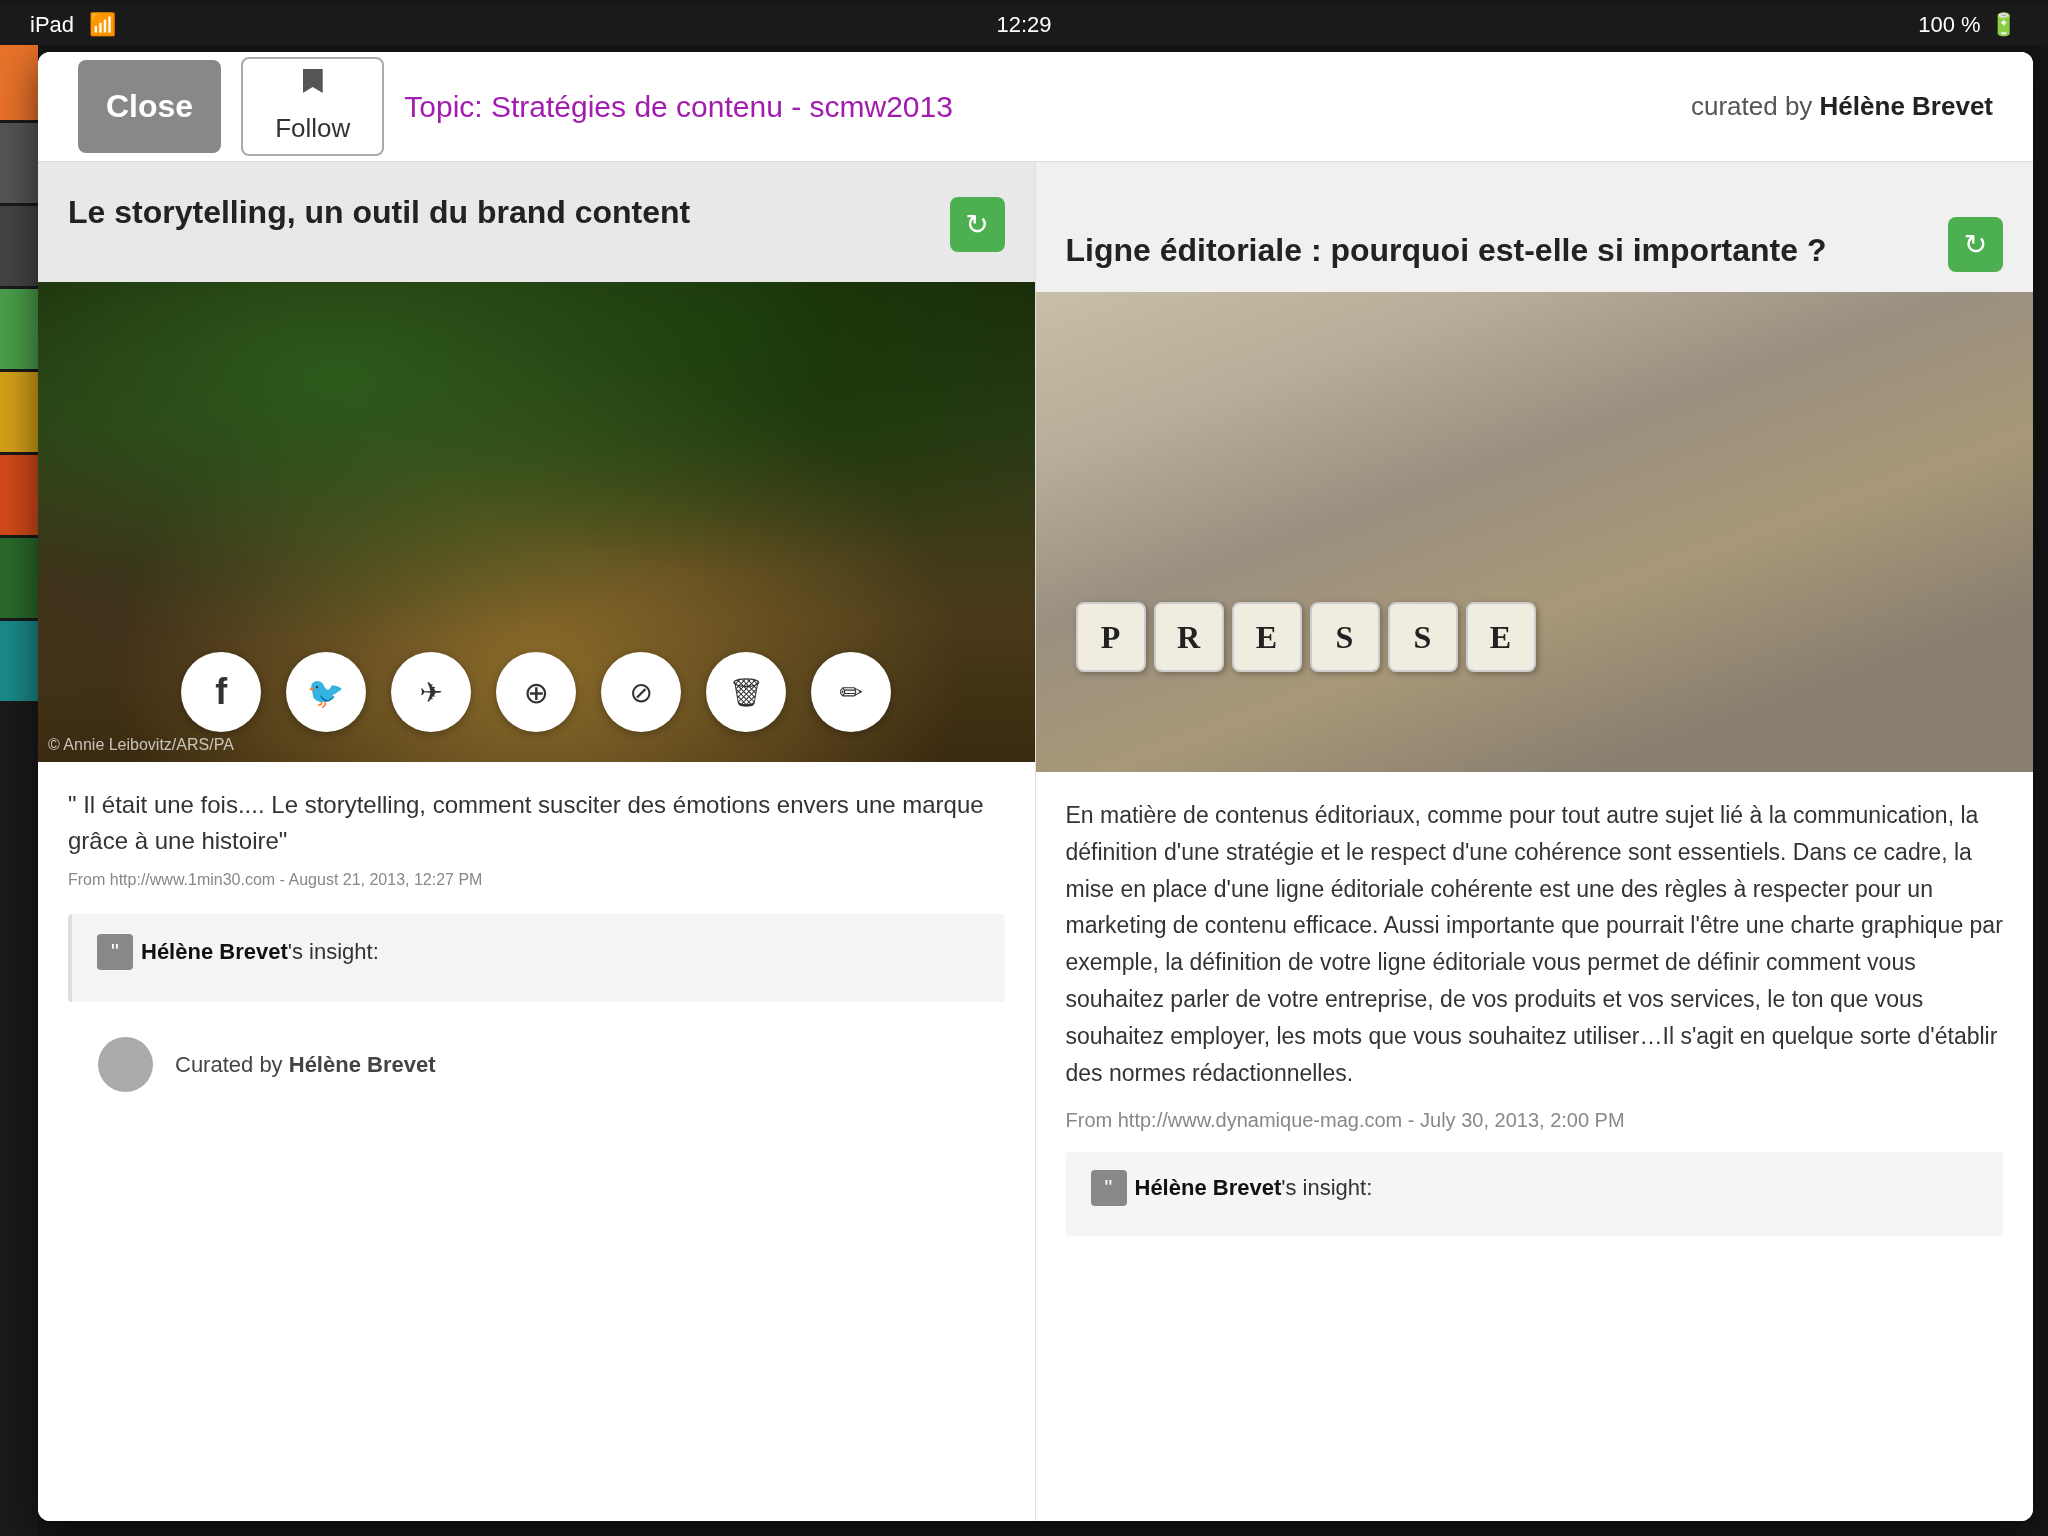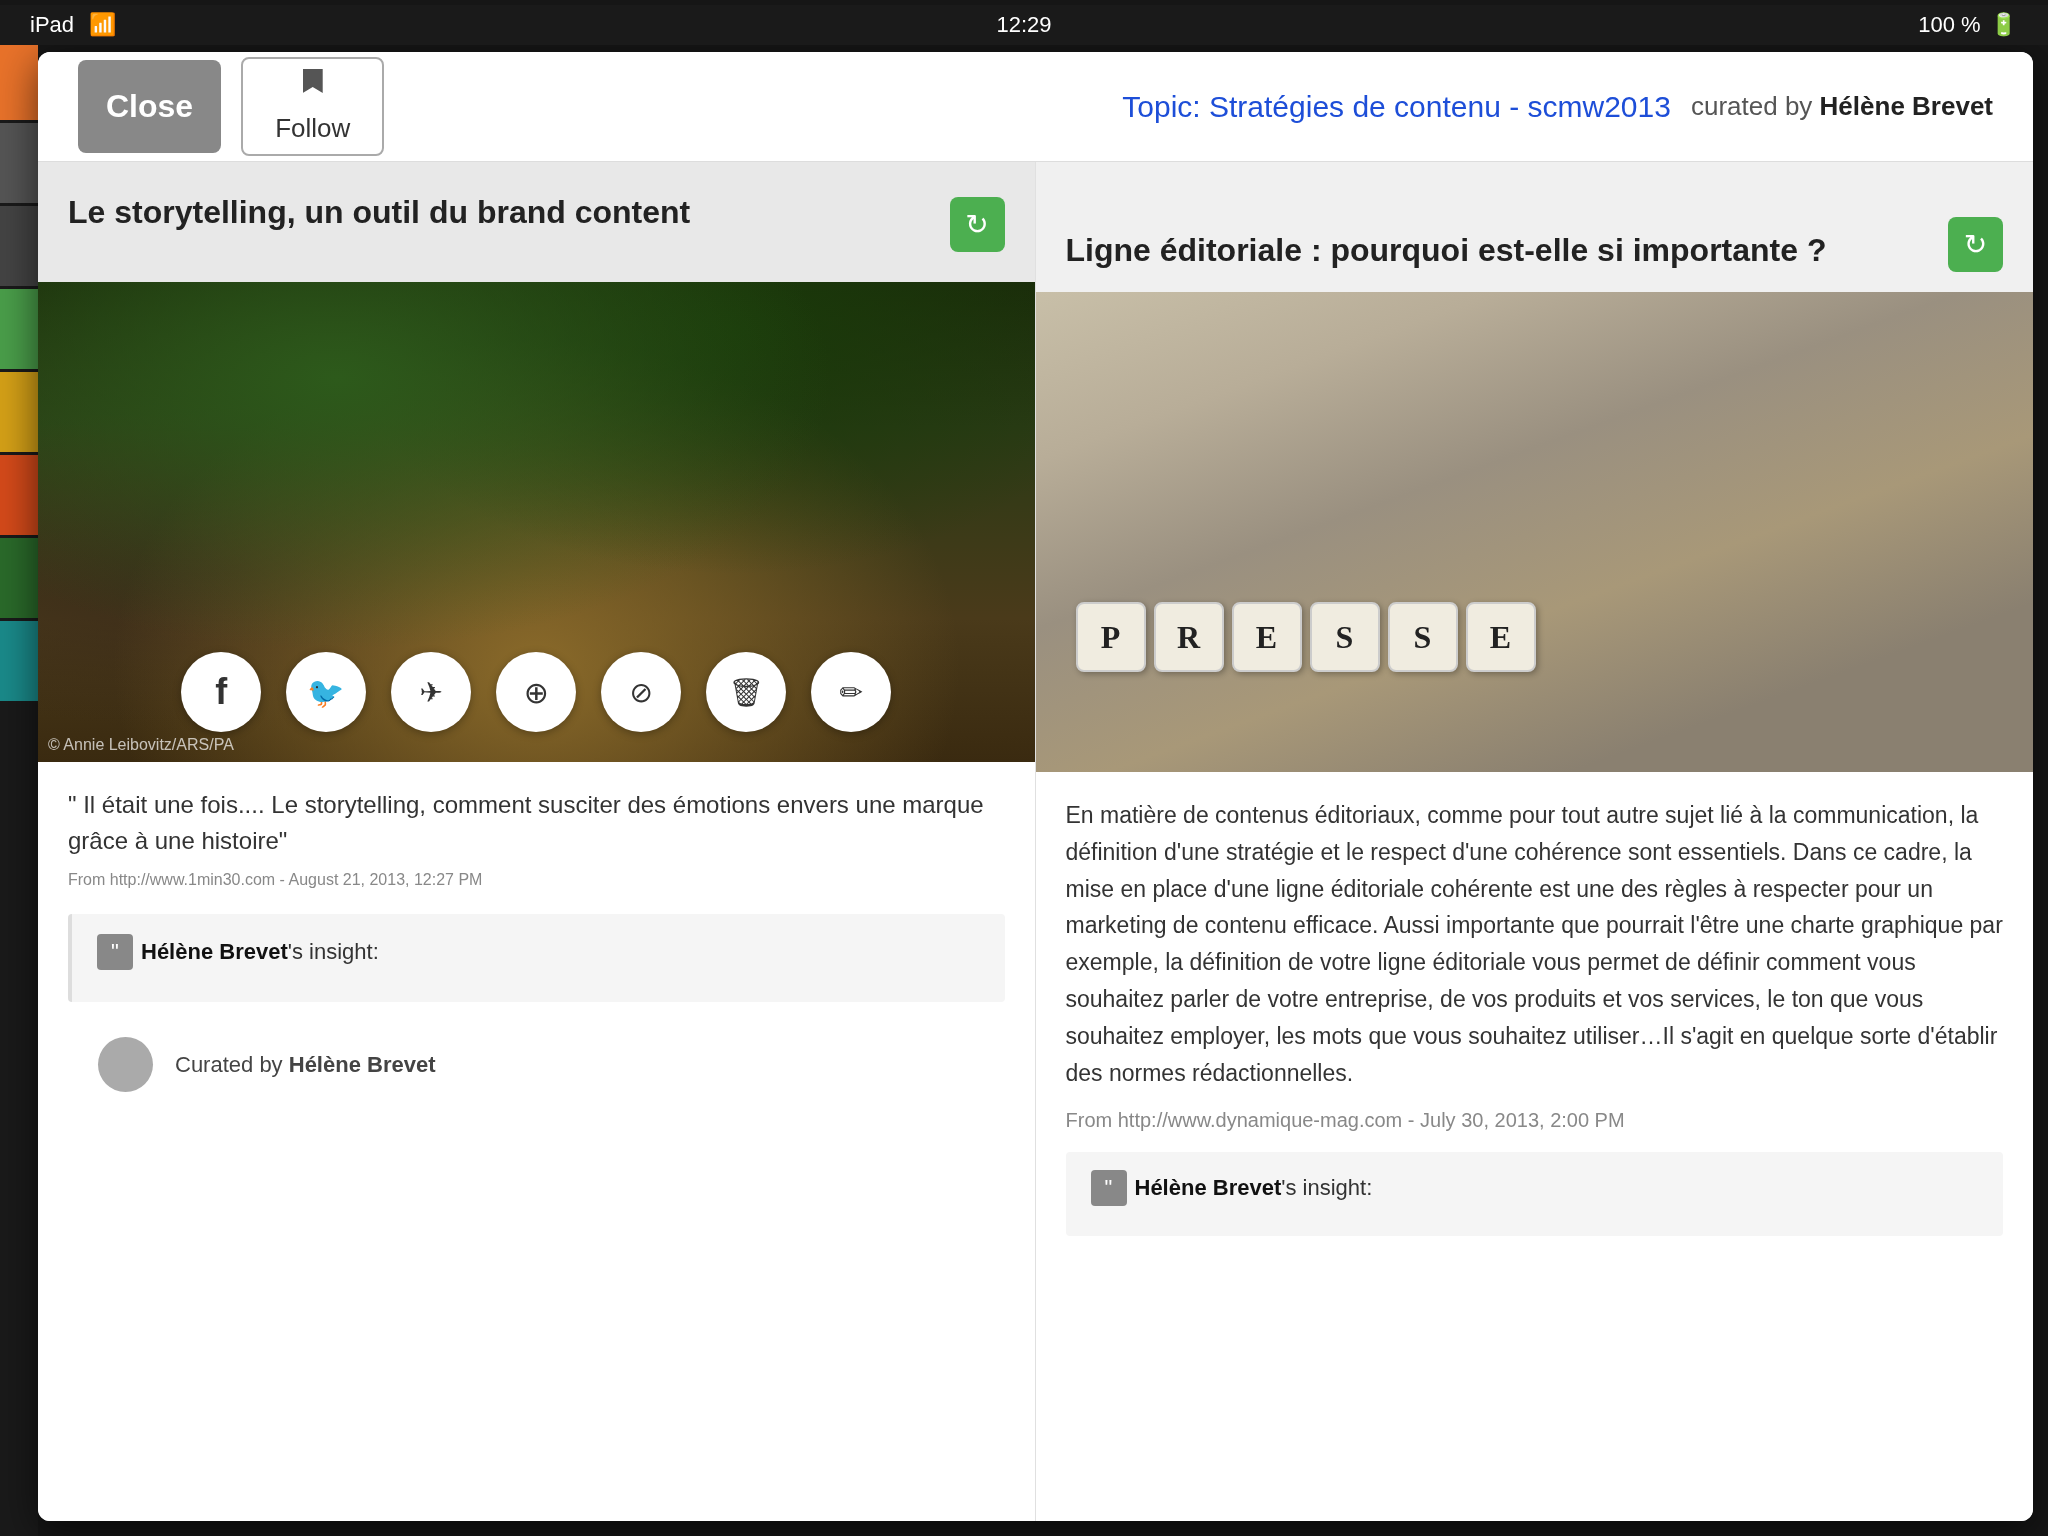--- a/index.html
+++ b/index.html
@@ -125,23 +125,22 @@
     .bookmark-icon {
       width: 20px;
       height: 24px;
       background: #555;
       clip-path: polygon(0 0, 100% 0, 100% 100%, 50% 75%, 0 100%);
       display: inline-block;
     }
     .modal-topic {
       font-size: 30px;
       font-weight: 500;
-      color: #1d4ed8;
+      color: #a21caf;
       flex: 1;
-      text-align: right;
     }
     .modal-curated {
       font-size: 26px;
       color: #555;
       margin-left: auto;
       flex-shrink: 0;
     }
     .modal-curated strong {
       font-weight: 700;
       color: #222;

